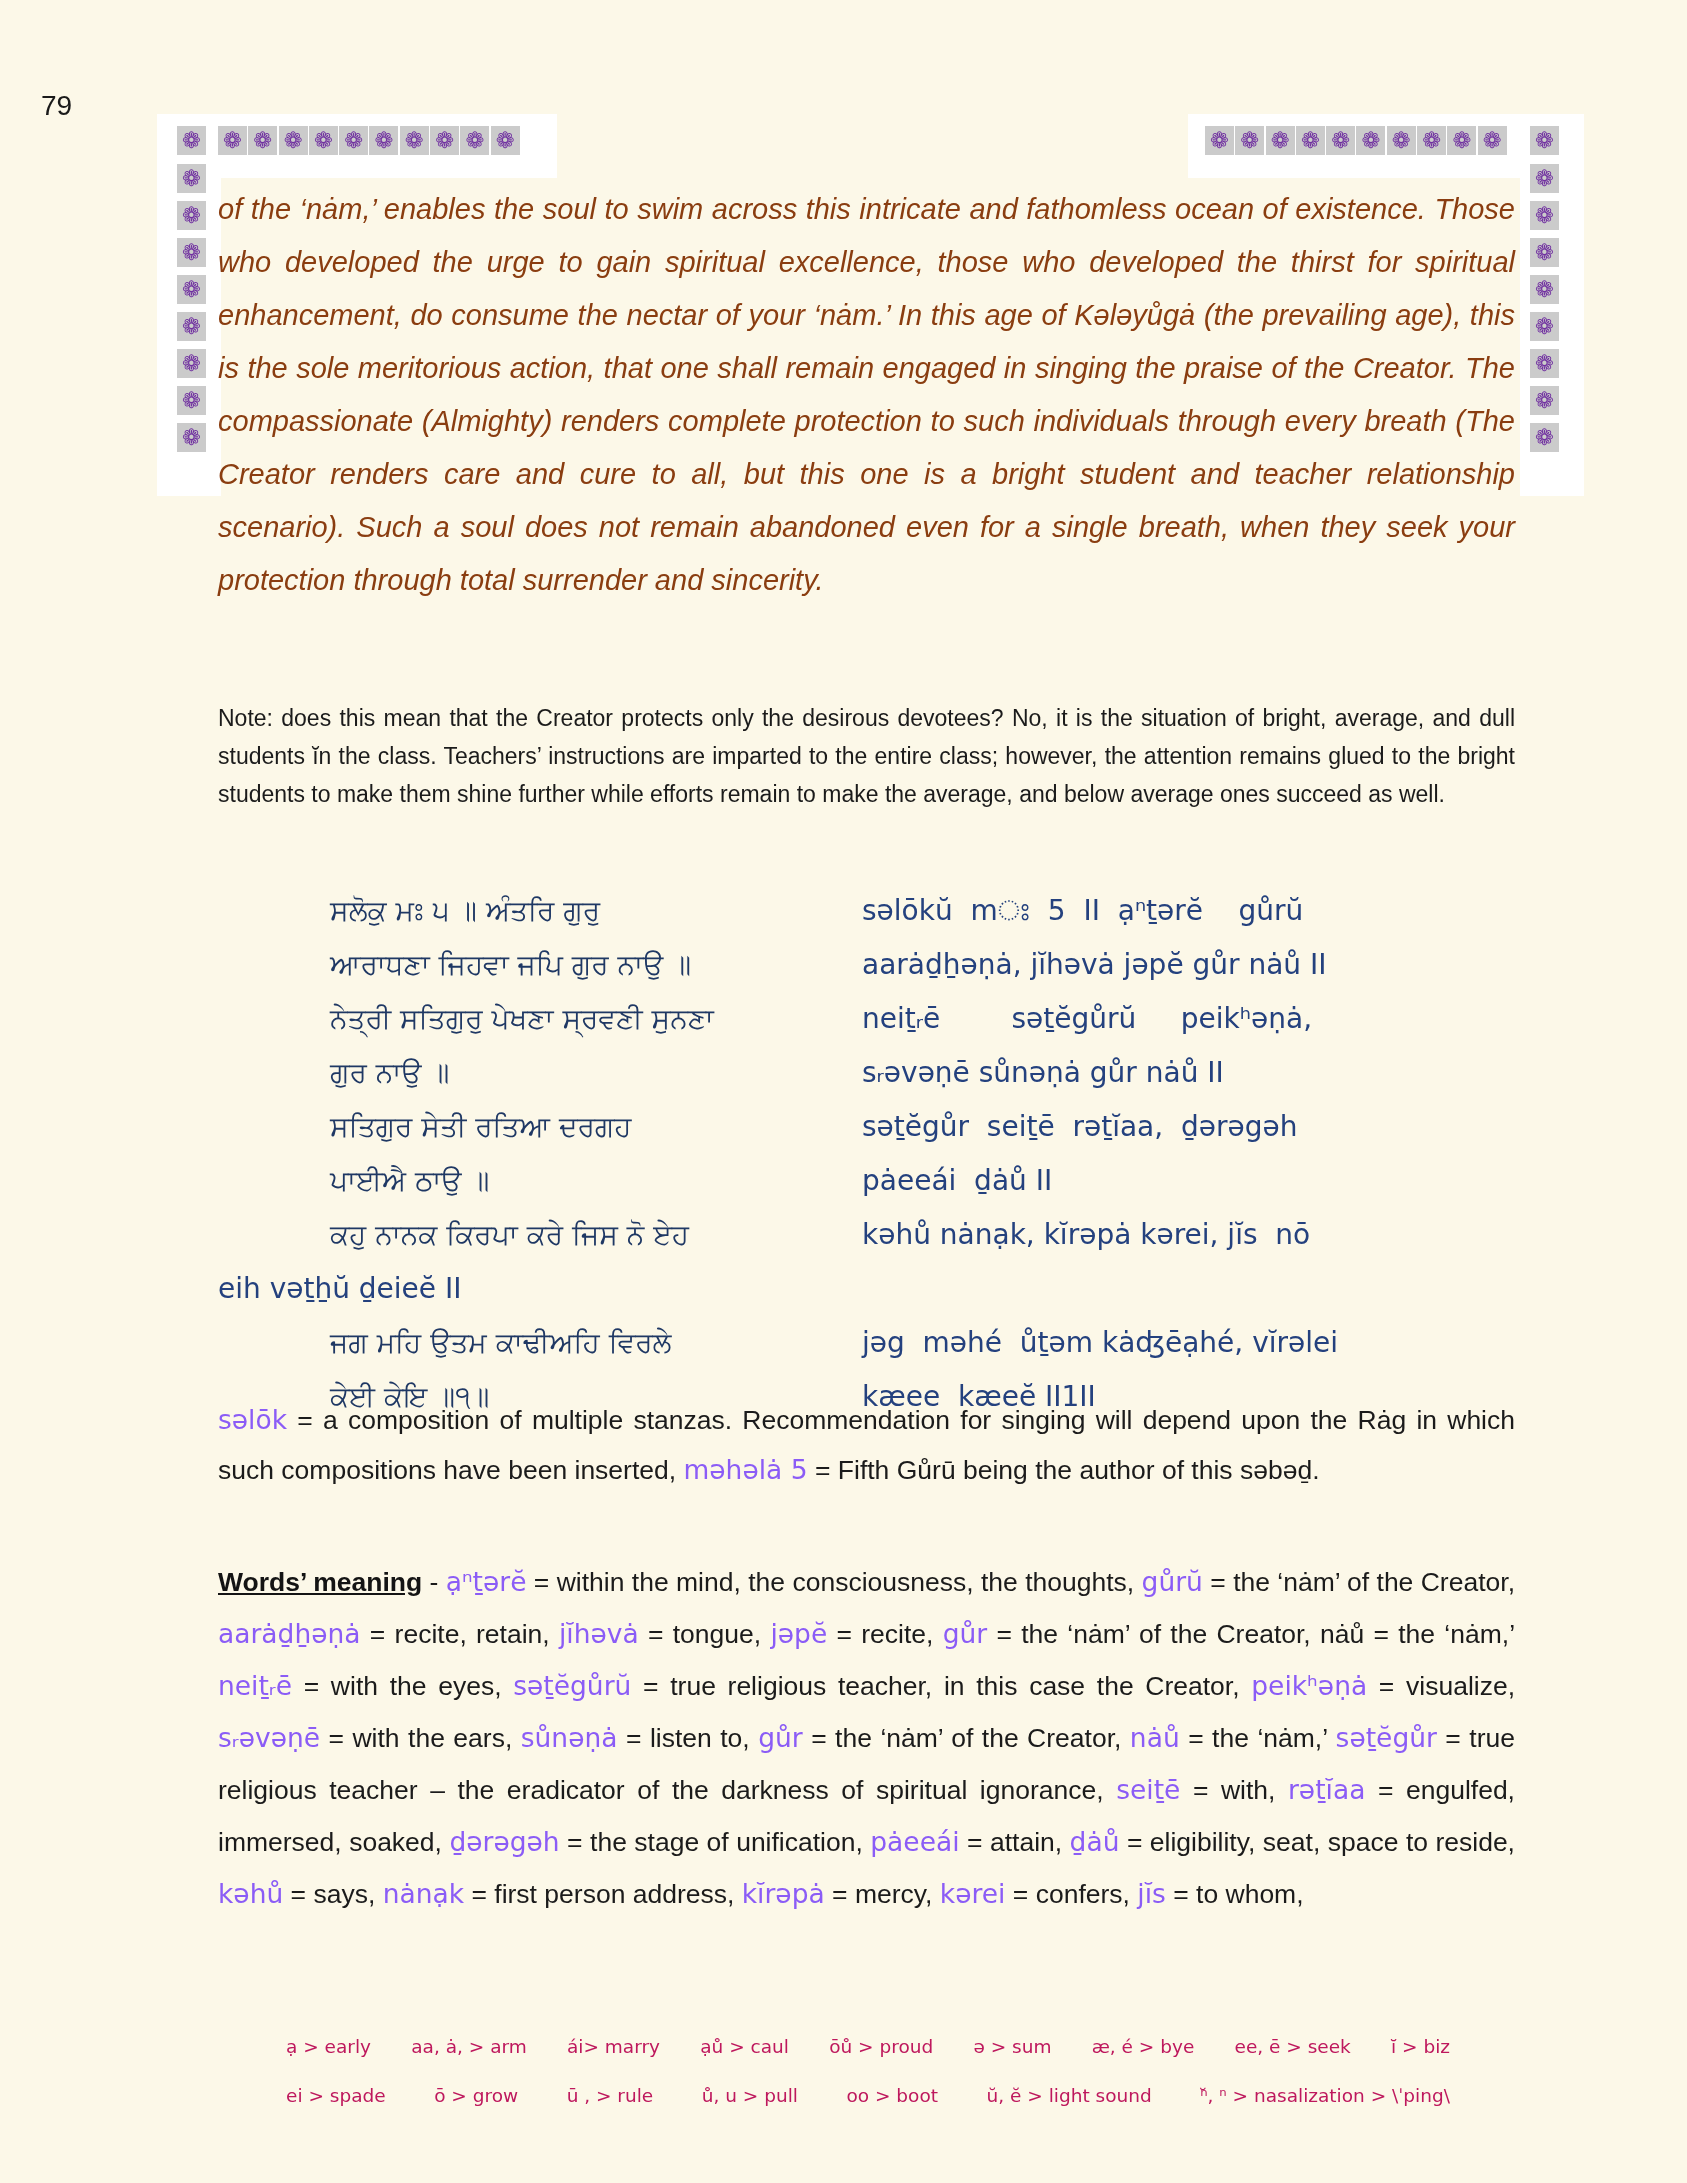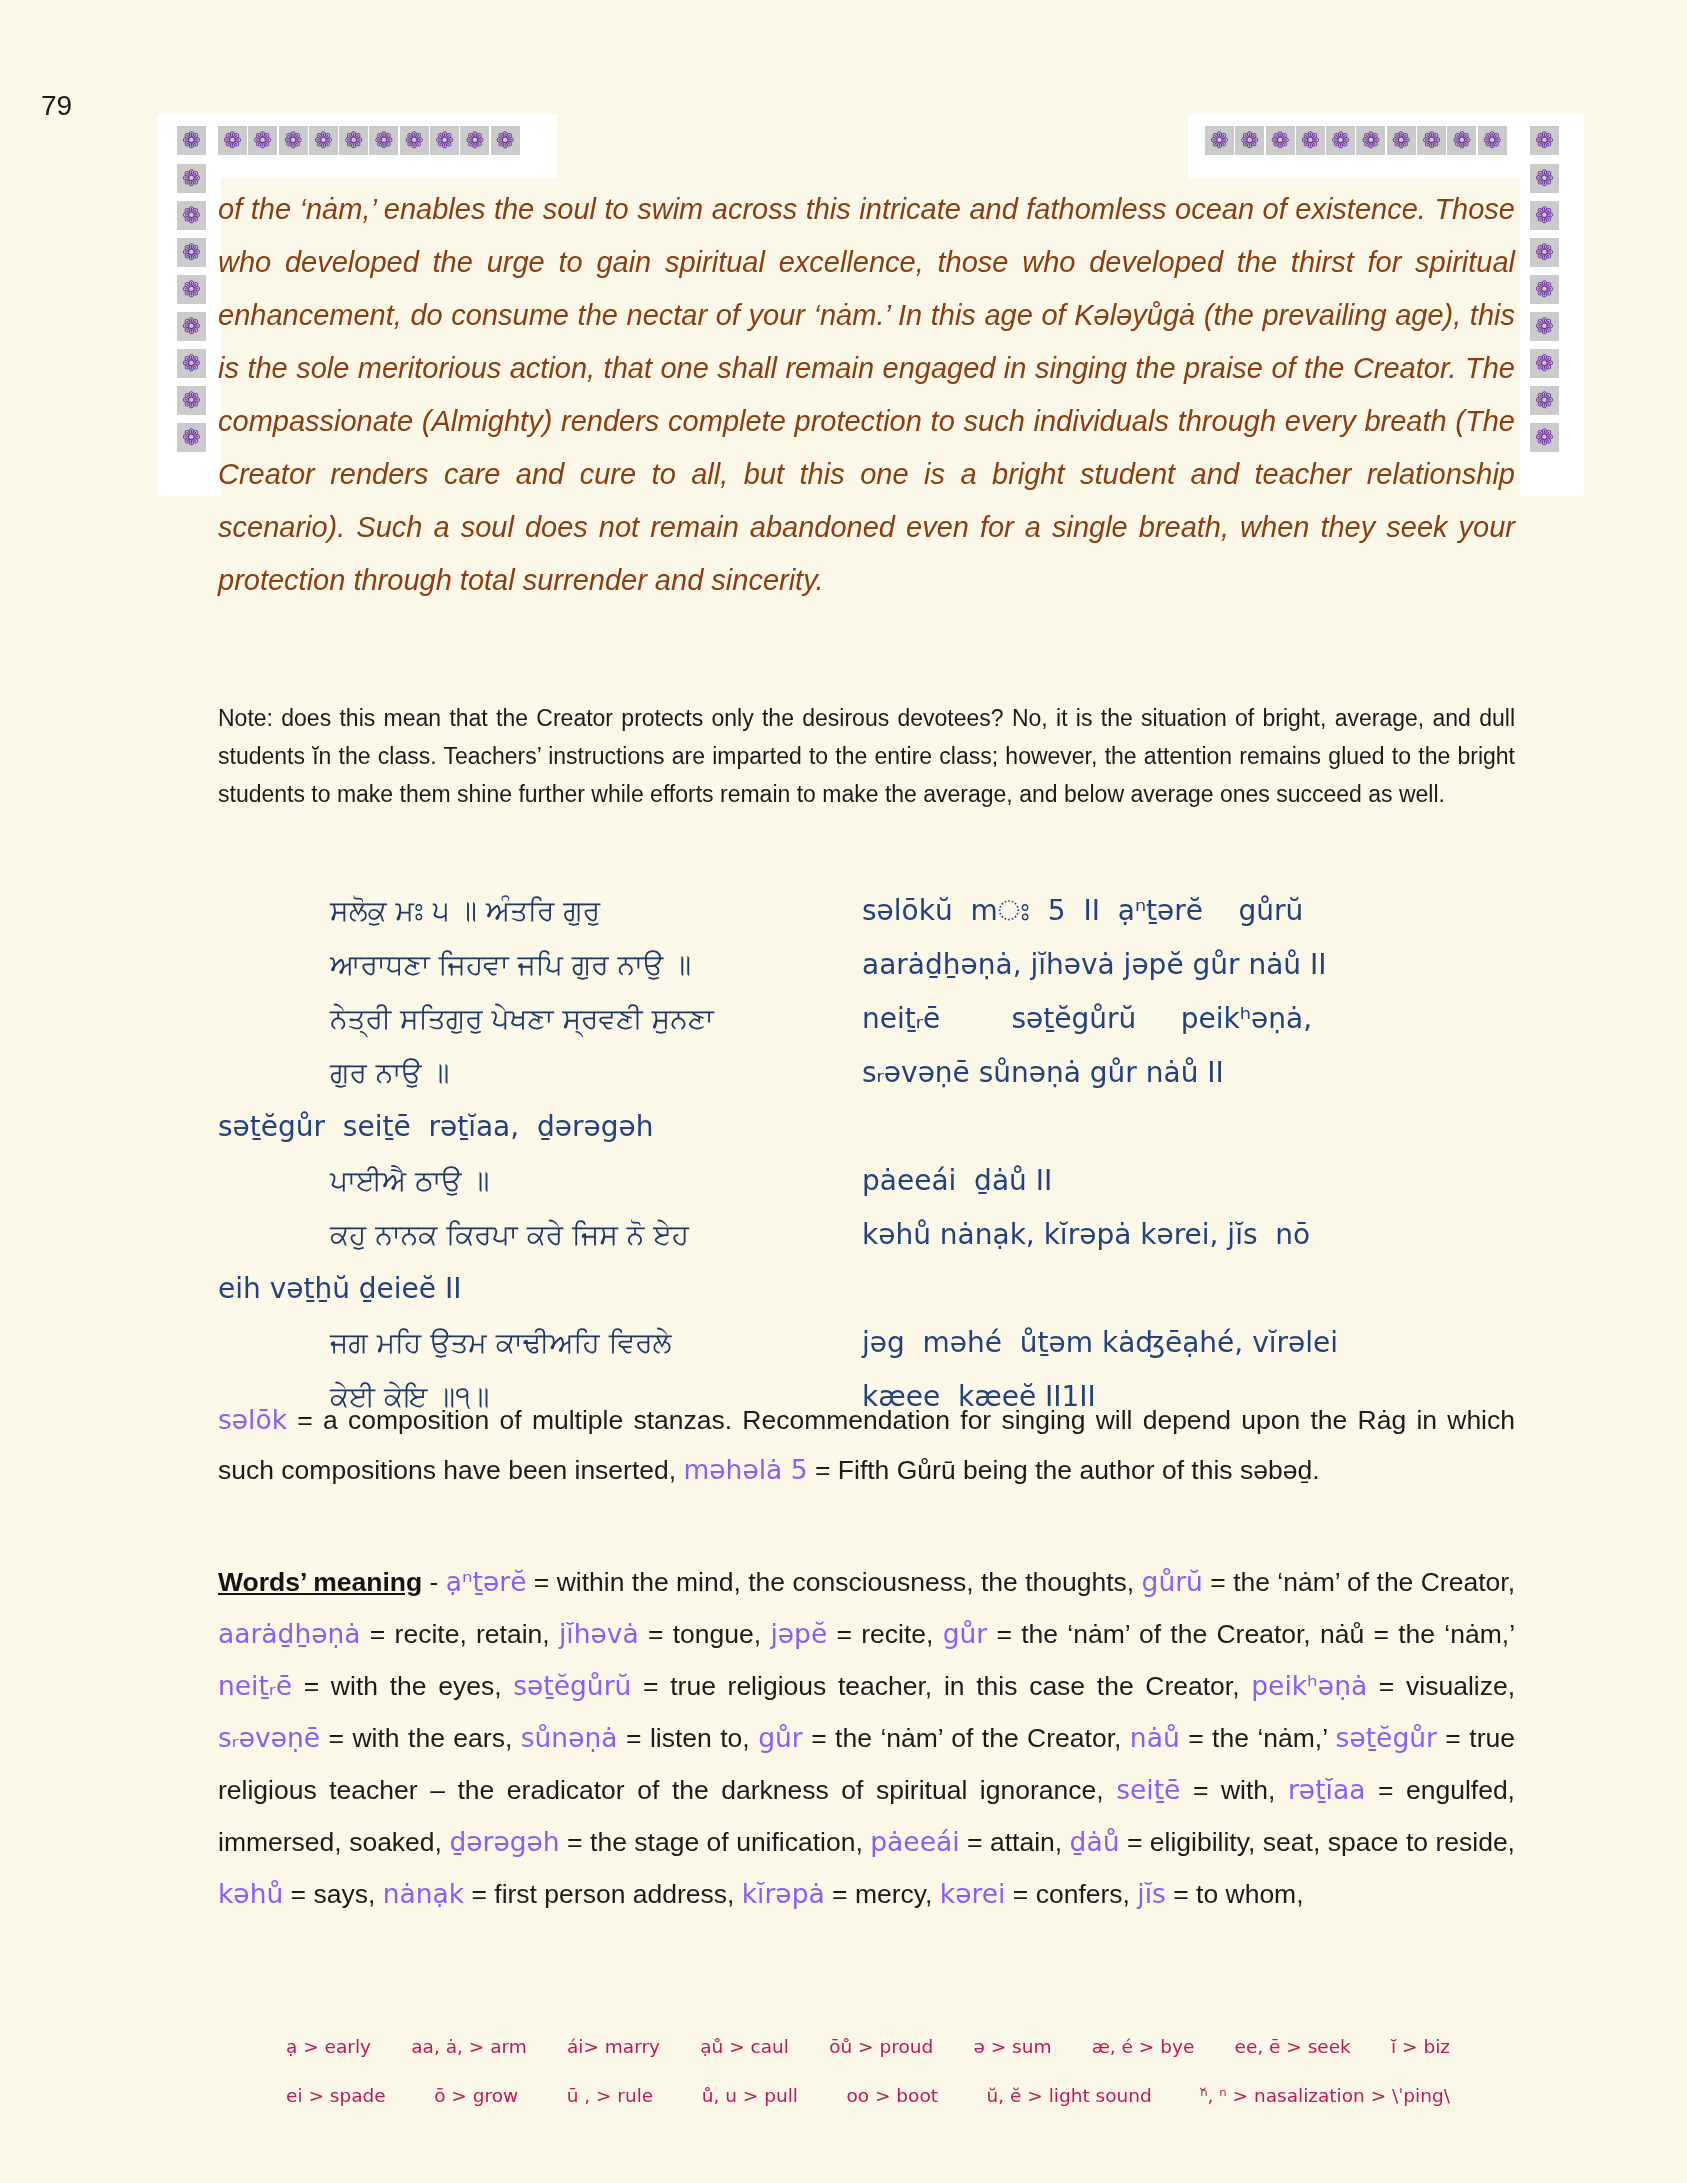--- a/index.html
+++ b/index.html
@@ -154,20 +154,21 @@
     </div>
     <div class="verse-row">
       <div class="gurmukhi-line">ਨੇਤ੍ਰੀ ਸਤਿਗੁਰੁ ਪੇਖਣਾ ਸ੍ਰਵਣੀ ਸੁਨਣਾ</div>
       <div class="transliteration-line">neiṯᵣē        səṯĕgůrŭ     peikʰəṇȧ,</div>
     </div>
     <div class="verse-row">
       <div class="gurmukhi-line">ਗੁਰ ਨਾਉ ॥</div>
       <div class="transliteration-line">sᵣəvəṇē sůnəṇȧ gůr nȧů II</div>
     </div>
     <div class="verse-row">
+      <div class="gurmukhi-line">ਸਤਿਗੁਰ ਸੇਤੀ ਰਤਿਆ ਦਰਗਹ</div>
       <div class="transliteration-line">səṯĕgůr  seiṯē  rəṯĭaa,  ḏərəgəh</div>
     </div>
     <div class="verse-row">
       <div class="gurmukhi-line">ਪਾਈਐ ਠਾਉ ॥</div>
       <div class="transliteration-line">pȧeeái  ḏȧů II</div>
     </div>
     <div class="verse-row">
       <div class="gurmukhi-line">ਕਹੁ ਨਾਨਕ ਕਿਰਪਾ ਕਰੇ ਜਿਸ ਨੋ ਏਹ</div>
       <div class="transliteration-line">kəhů nȧnạk, kĭrəpȧ kərei, jĭs  nō</div>
     </div>

